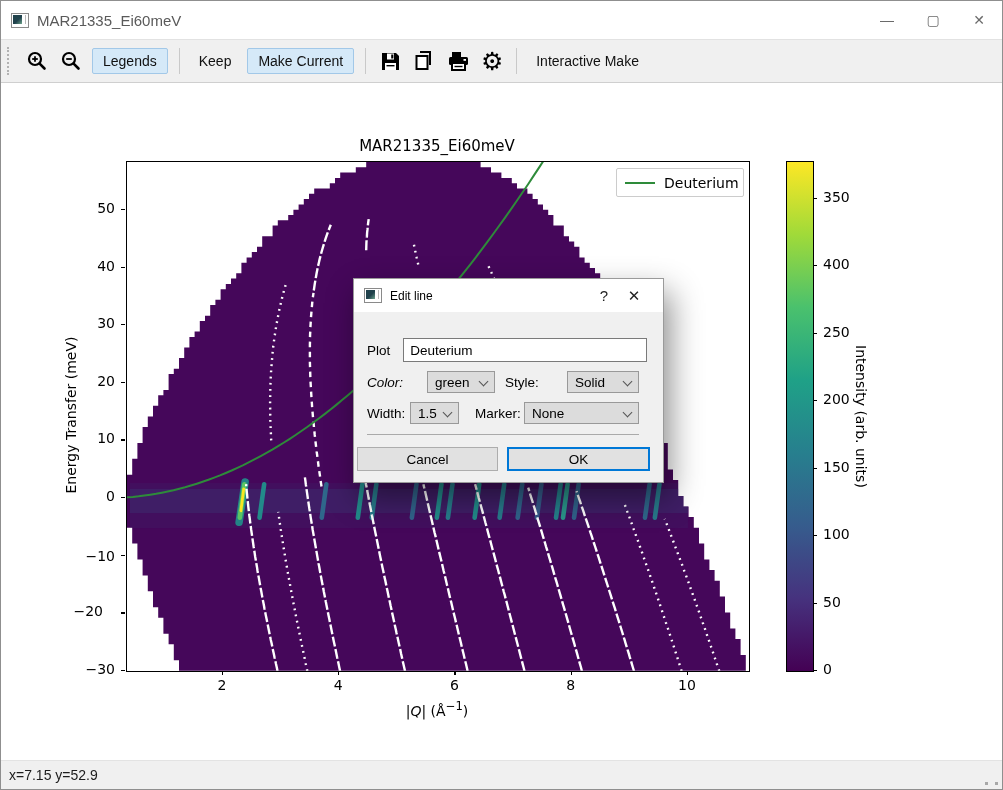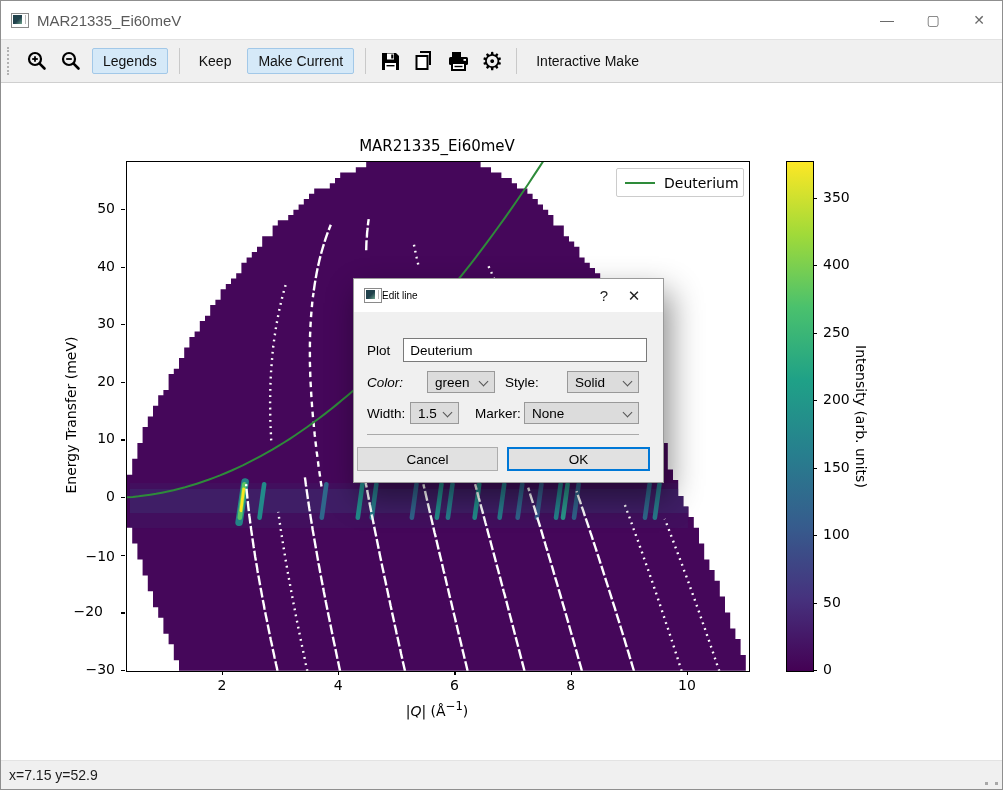--- a/index.html
+++ b/index.html
@@ -48,21 +48,21 @@
   .legtext{margin-left:9px;font-family:"DejaVu Sans",sans-serif;font-size:14px;color:#000;}
   
   .cbar{position:absolute;left:785px;top:78px;width:26px;height:509px;border:1px solid #000;}
   .cblab{position:absolute;left:868px;top:262px;transform:rotate(90deg);transform-origin:0 0;
          white-space:nowrap;font-family:"DejaVu Sans",sans-serif;font-size:14px;color:#000;}
   
   .dialog{position:absolute;left:352px;top:195px;width:309px;height:203px;background:#f0f0f0;
           border:1px solid #9a9a9a;box-shadow:6px 14px 30px rgba(0,0,0,.45);font-size:14px;color:#000;}
   .dtitle{height:33px;background:#fff;display:flex;align-items:center;}
   .dtitle .appicon{margin-left:10px;}
-  .dtitletext{font-size:10px;}
+  .dtitletext{margin-left:8px;font-size:12px;}
   .dhelp{margin-left:auto;width:30px;text-align:center;font-size:15px;color:#222;}
   .dclose{width:30px;margin-right:14px;text-align:center;font-size:15px;color:#222;}
   .drow{display:flex;align-items:center;margin:0 16px 0 13px;}
   .dlabel{font-size:13.5px;}
   .dinput{flex:1;height:22px;background:#fff;border:1px solid #7a7a7a;font-size:13.5px;
           padding:0 0 0 6px;font-family:"Liberation Sans",sans-serif;display:flex;align-items:center;}
   .combo{position:relative;height:22px;background:#dcdcdc;border:1px solid #999;
          font-size:13.5px;display:flex;align-items:center;padding-left:7px;box-sizing:border-box;}
   .combo .chev{position:absolute;right:7px;top:6px;width:6px;height:6px;
          border-right:1.6px solid #555;border-bottom:1.6px solid #555;transform:rotate(45deg);}

